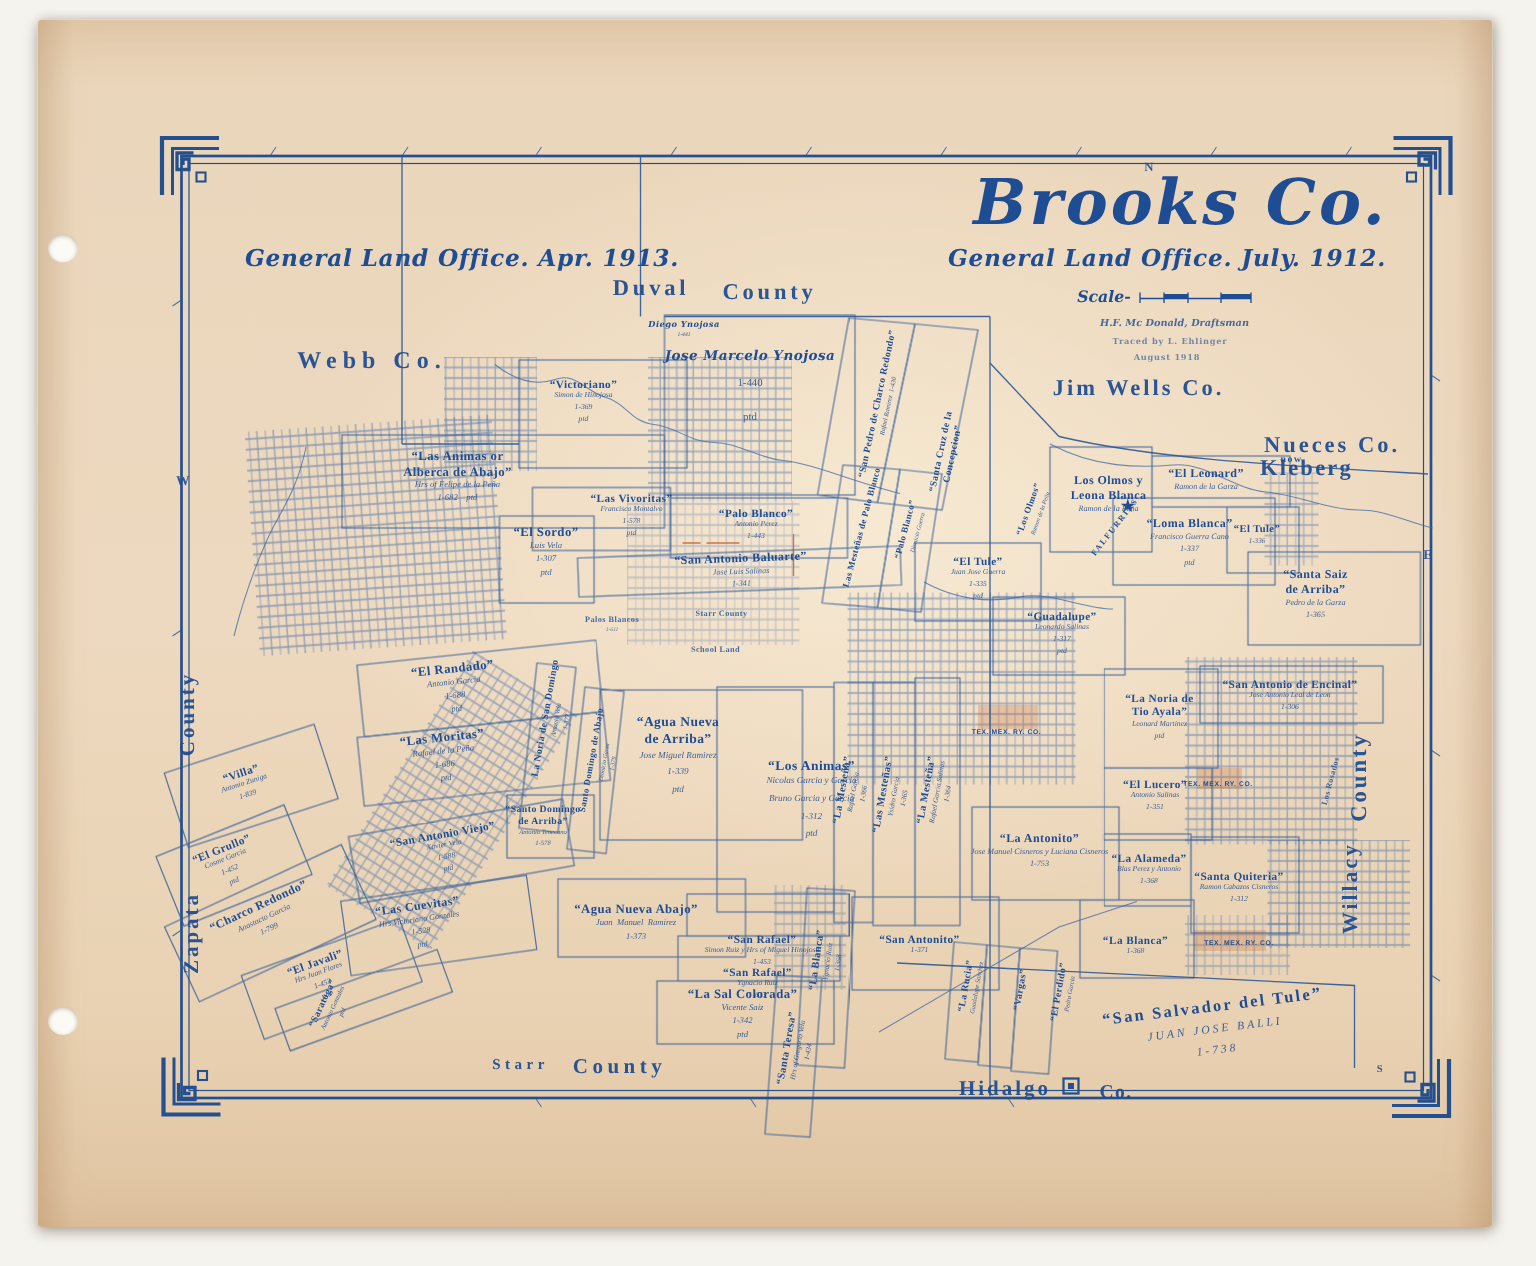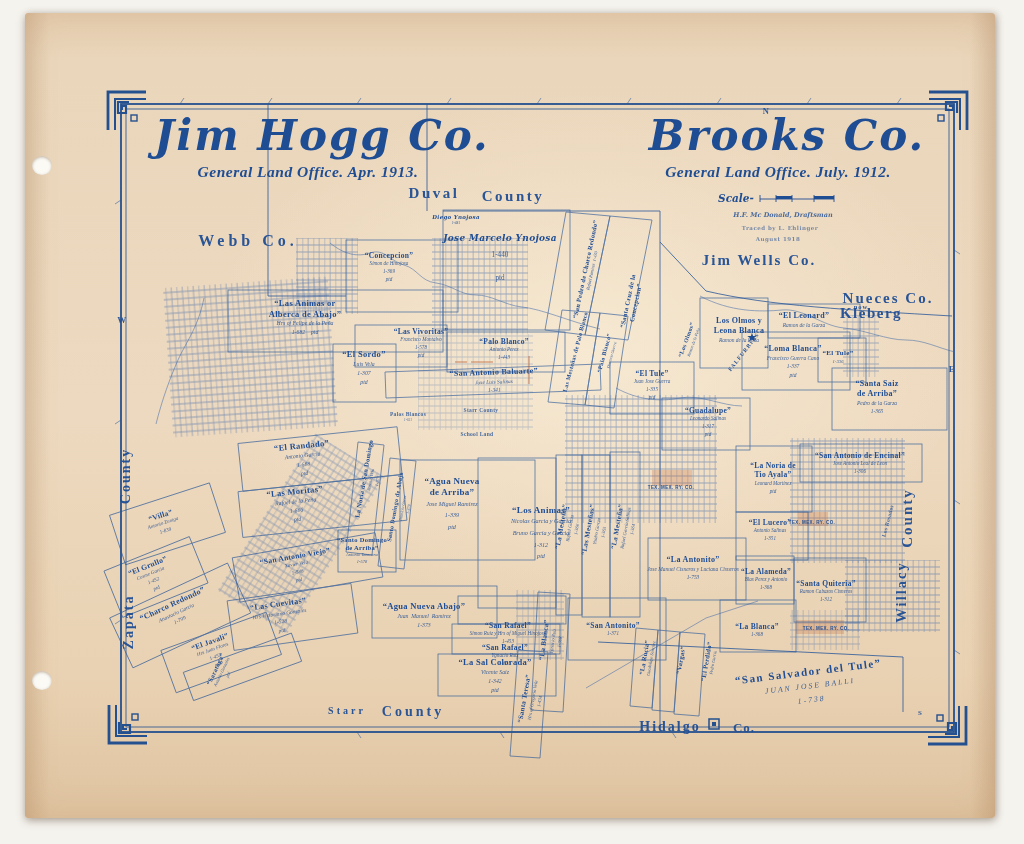--- a/index.html
+++ b/index.html
@@ -27,21 +27,21 @@
   .caps .lbl-t{font-weight:600;letter-spacing:1.2px;}
   .rr .lbl-t{font-family:"Liberation Sans",sans-serif;font-weight:700;letter-spacing:.4px;}
   .tiny{opacity:.82;}
   .big .lbl-t{letter-spacing:1.5px;}
   .big .lbl-s{font-size:.7em;letter-spacing:2px;line-height:1.8;}
   .star .lbl-t{font-size:1.05em;}
   .compass{font-weight:700;opacity:.9;}
   .title{position:absolute;z-index:3;color:var(--ink);font-family:"DejaVu Serif",serif;
          font-style:italic;font-weight:700;transform:translate(-50%,-50%);white-space:nowrap;}
   .t-main{font-size:42px;letter-spacing:2px;}
-  .t-sub{font-size:15.5px;letter-spacing:.5px;font-family:Liberation Serif, serif;}
+  .t-sub{font-size:15.5px;letter-spacing:.5px;}
   .t-scale{font-size:10.5px;}
   .t-credit{font-size:6.5px;opacity:.8;}
   .t-credit2{font-size:5.5px;opacity:.6;font-style:normal;letter-spacing:.5px;}
 </style>
 </head>
 <body>
 
 <div class="page">
   <div class="paper"></div>
   <div class="hole h1"></div>
@@ -245,21 +245,21 @@
       <div class="lbl county" style="left: 744px; top: 728px; font-size: 13px; letter-spacing: 1px; transform: translate(-50%, -50%);">
         <div class="lbl-t">Co.</div>
       </div>
       <div class="lbl county" style="left: 907px; top: 518px; font-size: 15px; letter-spacing: 2px; transform: translate(-50%, -50%) rotate(-90deg);">
         <div class="lbl-t">County</div>
       </div>
       <div class="lbl county" style="left: 901px; top: 592px; font-size: 14.5px; letter-spacing: 2px; transform: translate(-50%, -50%) rotate(-90deg);">
         <div class="lbl-t">Willacy</div>
       </div>
       <div class="lbl survey" style="left: 389px; top: 268px; font-size: 7.5px; transform: translate(-50%, -50%);">
-        <div class="lbl-t">“Concepcion”</div>
+        <div class="lbl-t">“Victoriano”</div>
         <div class="lbl-s">Simon de Hinojosa</div>
         <div class="lbl-s">1-369</div>
         <div class="lbl-s">ptd</div>
       </div>
       <div class="lbl survey script" style="left: 456px; top: 220px; font-size: 5.5px; transform: translate(-50%, -50%);">
         <div class="lbl-t">Diego Ynojosa</div>
         <div class="lbl-s">1-441</div>
       </div>
       <div class="lbl survey script sp3" style="left: 500px; top: 262px; font-size: 9px; transform: translate(-50%, -50%);">
         <div class="lbl-t">Jose Marcelo Ynojosa</div>
@@ -567,21 +567,20 @@
         <div class="lbl-t">W</div>
       </div>
       <div class="lbl compass" style="left: 952px; top: 370px; font-size: 9px; transform: translate(-50%, -50%);">
         <div class="lbl-t">E</div>
       </div>
       <div class="lbl compass" style="left: 920px; top: 713px; font-size: 7px; transform: translate(-50%, -50%);">
         <div class="lbl-t">S</div>
       </div>
     </div>
 
-  <div class="title t-main" style="left:322px;top:135px">Jim Hogg Co.</div>
   <div class="title t-sub" style="left:308px;top:172px">General Land Office. Apr. 1913.</div>
   <div class="title t-main" style="left:787px;top:135px">Brooks Co.</div>
   <div class="title t-sub" style="left:778px;top:172px">General Land Office. July. 1912.</div>
   <div class="title t-scale" style="left:736px;top:198px">Scale-</div>
   <div class="title t-credit" style="left:783px;top:215px">H.F. Mc Donald, Draftsman</div>
   <div class="title t-credit2" style="left:780px;top:228px">Traced by L. Ehlinger</div>
   <div class="title t-credit2" style="left:778px;top:239px">August 1918</div>
 </div>
 
 </body></html>

